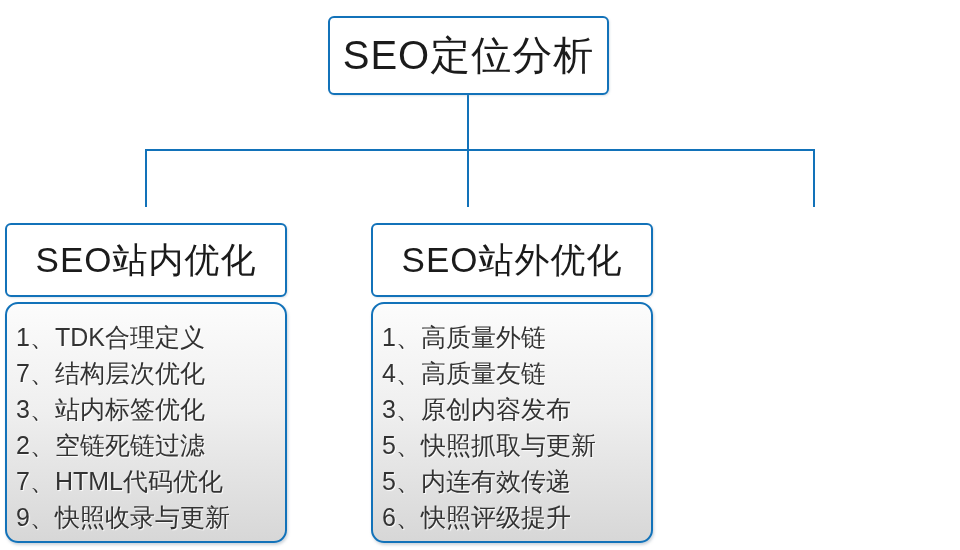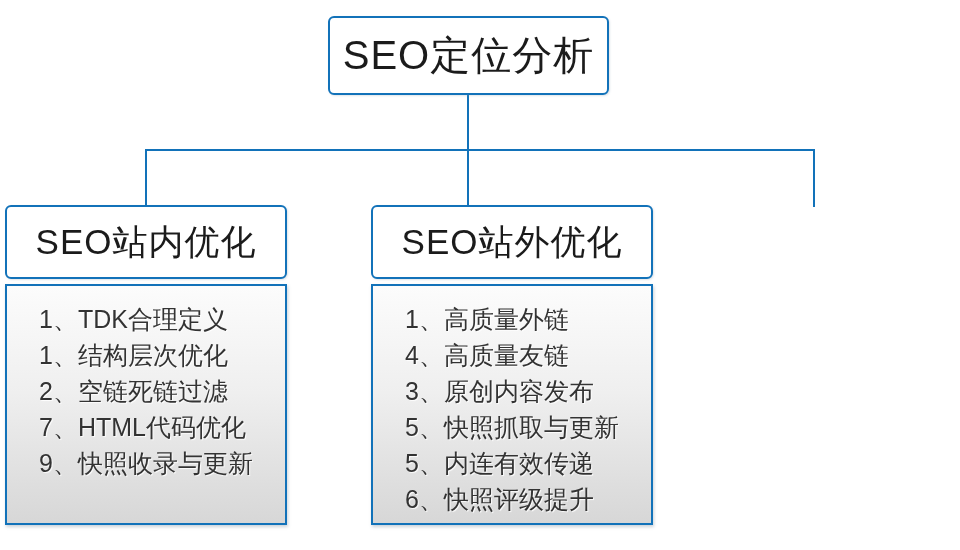--- a/index.html
+++ b/index.html
@@ -42,21 +42,21 @@
     z-index: 1;
   }
   .line.stem    { left: 467px; top: 95px;  width: 2px;   height: 55px; }
   .line.rail    { left: 145px; top: 149px; width: 670px; height: 2px;  }
   .line.drop-a  { left: 145px; top: 149px; width: 2px;   height: 58px; }
   .line.drop-b  { left: 467px; top: 149px; width: 2px;   height: 58px; }
   .line.drop-c  { left: 813px; top: 149px; width: 2px;   height: 58px; }
   
   .column {
     position: absolute;
-    top: 205px;
+    top: 223px;
     width: 282px;
     z-index: 2;
   }
   .column.c0 { left: 5px;   }
   .column.c1 { left: 327px; margin-left: 44px; }
   .column.c2 { left: 673px; }
   .col-header {
     box-sizing: border-box;
     width: 100%;
     height: 74px;
@@ -71,22 +71,22 @@
     letter-spacing: 1px;
     box-shadow: 1px 1px 2px rgba(130,150,170,0.25);
   }
   .col-panel {
     box-sizing: border-box;
     margin-top: 5px;
     width: 100%;
     height: 241px;
     background: linear-gradient(to bottom, #fcfcfc 0%, #efefef 45%, #d7d7d7 100%);
     border: 2px solid #1272b9;
-    border-radius: 0;
-    padding: 15px 10px 0 32px;
+    border-radius: 13px;
+    padding: 15px 10px 0 9px;
     box-shadow: 1px 2px 3px rgba(110,130,150,0.35);
   }
   .item {
     height: 36px;
     line-height: 36px;
     font-size: 25px;
     color: #333333;
     text-shadow: 1px 1px 1px rgba(255,255,255,0.95);
     white-space: nowrap;
   }
@@ -105,21 +105,22 @@
   <div class="line drop-a"></div>
   <div class="line drop-b"></div>
   <div class="line drop-c"></div>
 
   <div class="column c0">
     <div class="col-header">
       <span>SEO站内优化</span>
     </div>
     <div class="col-panel">
       <div class="item">1、TDK合理定义</div>
-      <div class="item">1、结构层次优化</div>
+      <div class="item">7、结构层次优化</div>
+      <div class="item">3、站内标签优化</div>
       <div class="item">2、空链死链过滤</div>
       <div class="item">7、HTML代码优化</div>
       <div class="item">9、快照收录与更新</div>
     </div>
   </div>
 
   <div class="column c1">
     <div class="col-header">
       <span>SEO站外优化</span>
     </div>

